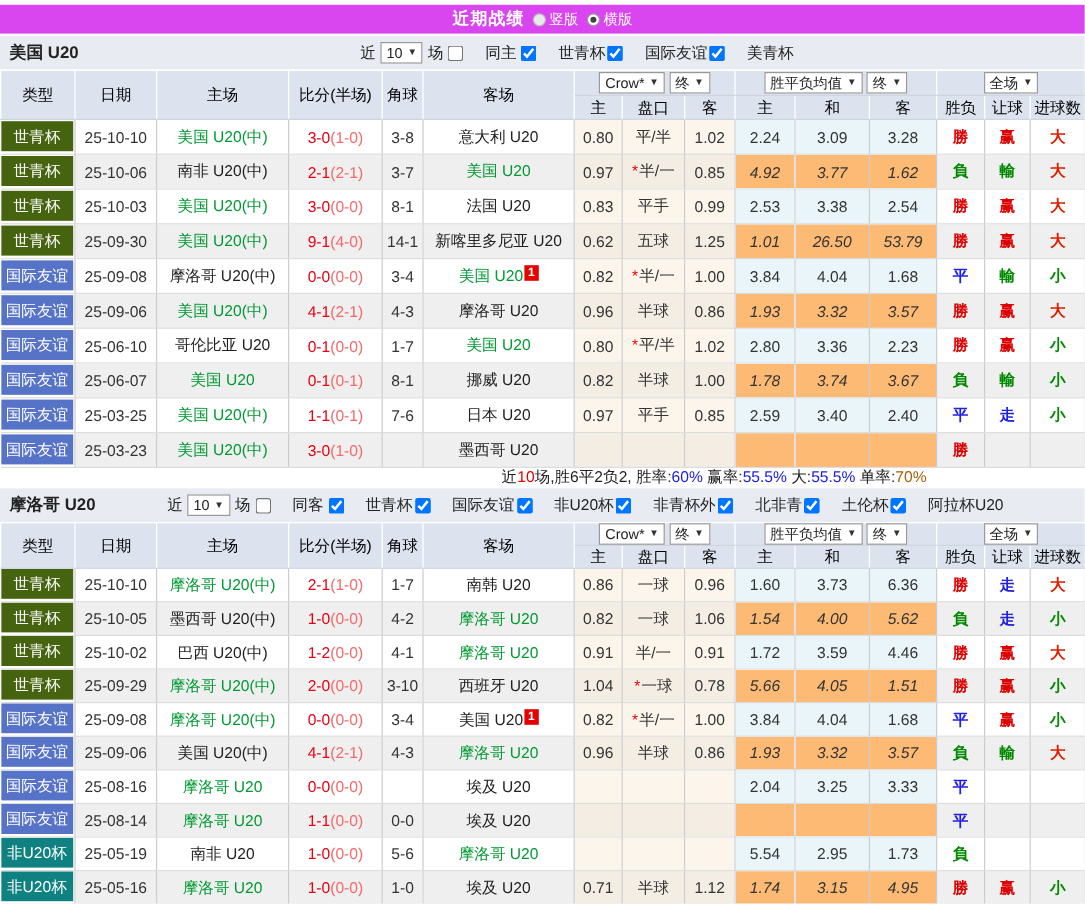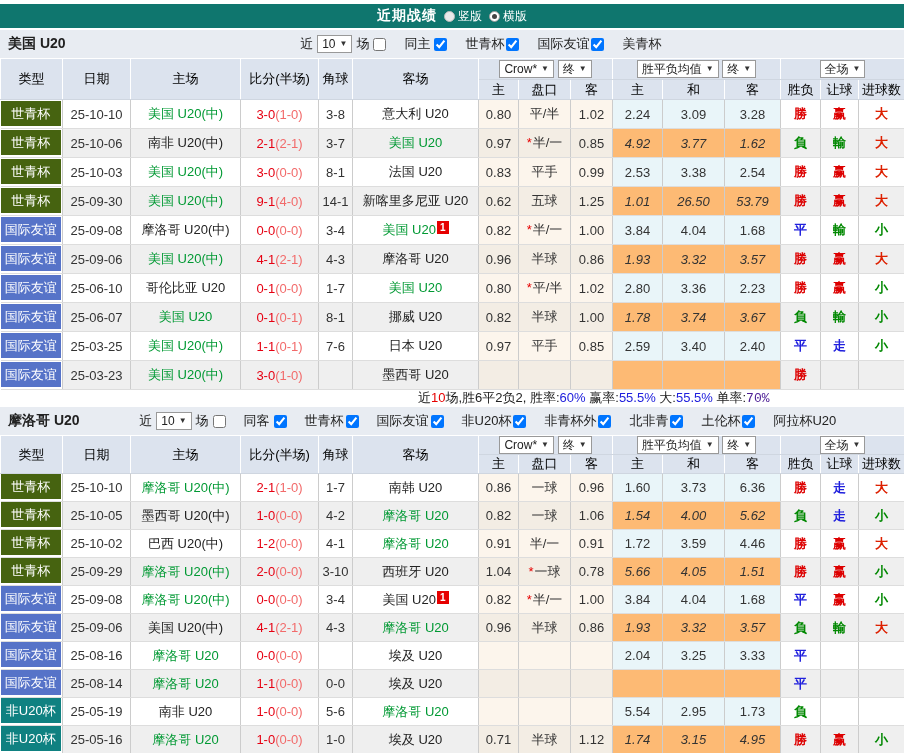--- a/index.html
+++ b/index.html
@@ -3,21 +3,21 @@
 <meta charset="utf-8">
 <style>
   html,body{margin:0;padding:0;}
   body{
     width:904px;height:753px;overflow:hidden;background:#fff;
     font-family:"Liberation Sans","DejaVu Sans",sans-serif;
     -webkit-font-smoothing:antialiased;
   }
   
   .topbar{
-    height:24px;margin-top:4px;margin-bottom:2px;background:#0f766e;color:#fff;
+    height:24px;margin-top:4px;margin-bottom:2px;background:#d946ef;color:#fff;
     display:flex;align-items:center;justify-content:center;gap:7px;
   }
   .topbar .title{font-weight:bold;font-size:14px;letter-spacing:1px;}
   .radio-label{display:inline-flex;align-items:center;gap:3px;font-size:12px;cursor:pointer;}
   .radio{width:11px;height:11px;border-radius:50%;background:#e9e9e9;border:1px solid #bbb;box-sizing:border-box;display:inline-block;}
   .radio.sel{position:relative;}
   .radio.sel::after{content:'';position:absolute;left:2px;top:2px;width:5px;height:5px;border-radius:50%;background:#444;}
   
   .section-header{
     height:28px;background:#e8ecf2;display:flex;align-items:center;padding:0 8px;box-sizing:border-box;
@@ -365,21 +365,21 @@
           <td class="cream"></td>
           <td class="lblue"></td>
           <td class="lblue"></td>
           <td class="lblue"></td>
           <td class="res"><span style="color:#dd0000">勝</span></td>
           <td class="res"></td>
           <td class="res"></td>
         </tr>
       </tbody>
   </table>
-  <div class="stats-footer"><span>近</span><span style="color: rgb(230, 0, 0);">10</span><span>场,胜6平2负2, 胜率:</span><span style="color: rgb(32, 32, 221);">60%</span><span> 赢率:</span><span style="color: rgb(32, 32, 221);">55.5%</span><span> 大:</span><span style="color: rgb(32, 32, 221);">55.5%</span><span> 单率:</span><span style="color: #4c1d95; font-family: Liberation Mono, monospace;">70%</span></div>
+  <div class="stats-footer"><span>近</span><span style="color: rgb(230, 0, 0);">10</span><span>场,胜6平2负2, 胜率:</span><span style="color: rgb(32, 32, 221);">60%</span><span> 赢率:</span><span style="color: rgb(32, 32, 221);">55.5%</span><span> 大:</span><span style="color: rgb(32, 32, 221);">55.5%</span><span> 单率:</span><span style="color: #a16207;">70%</span></div>
 </section>
 
 <section class="team-block t1">
   <div class="section-header">
     <span class="team-name">摩洛哥 U20</span>
     <span class="filters">
       <span>近</span>
       <span class="sel">
           <span>10</span>
           <b class="arr">▼</b>

